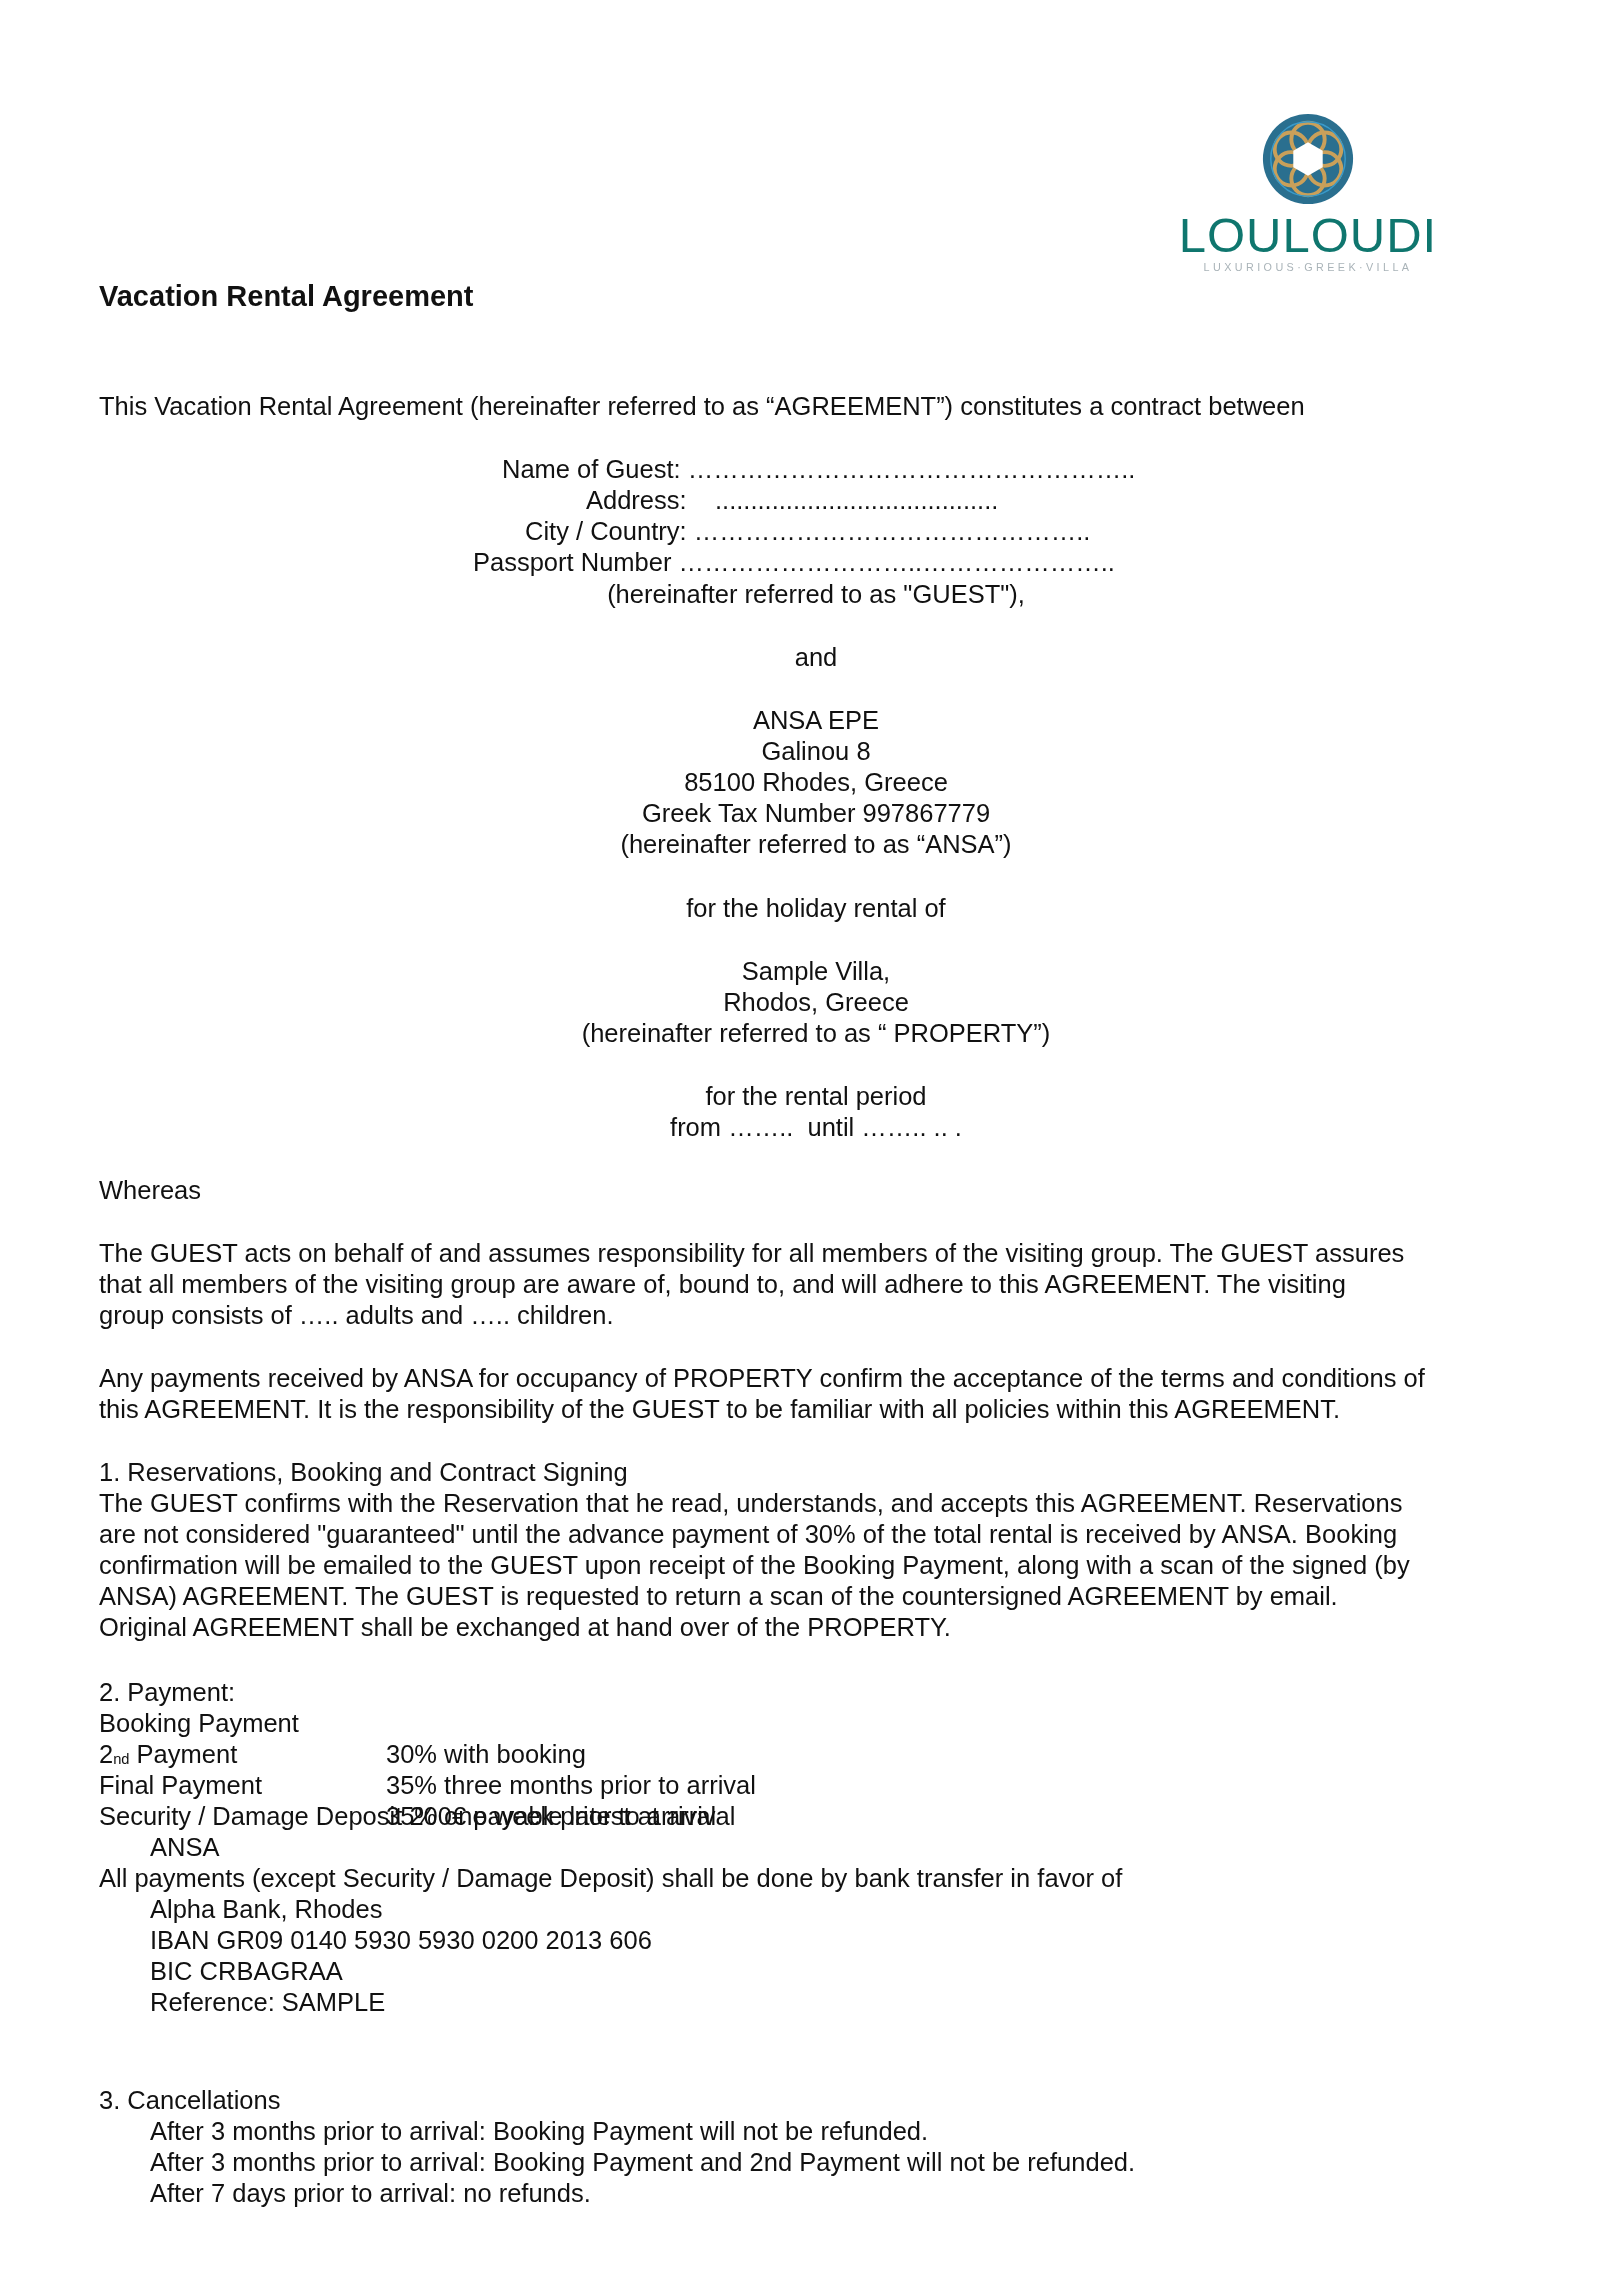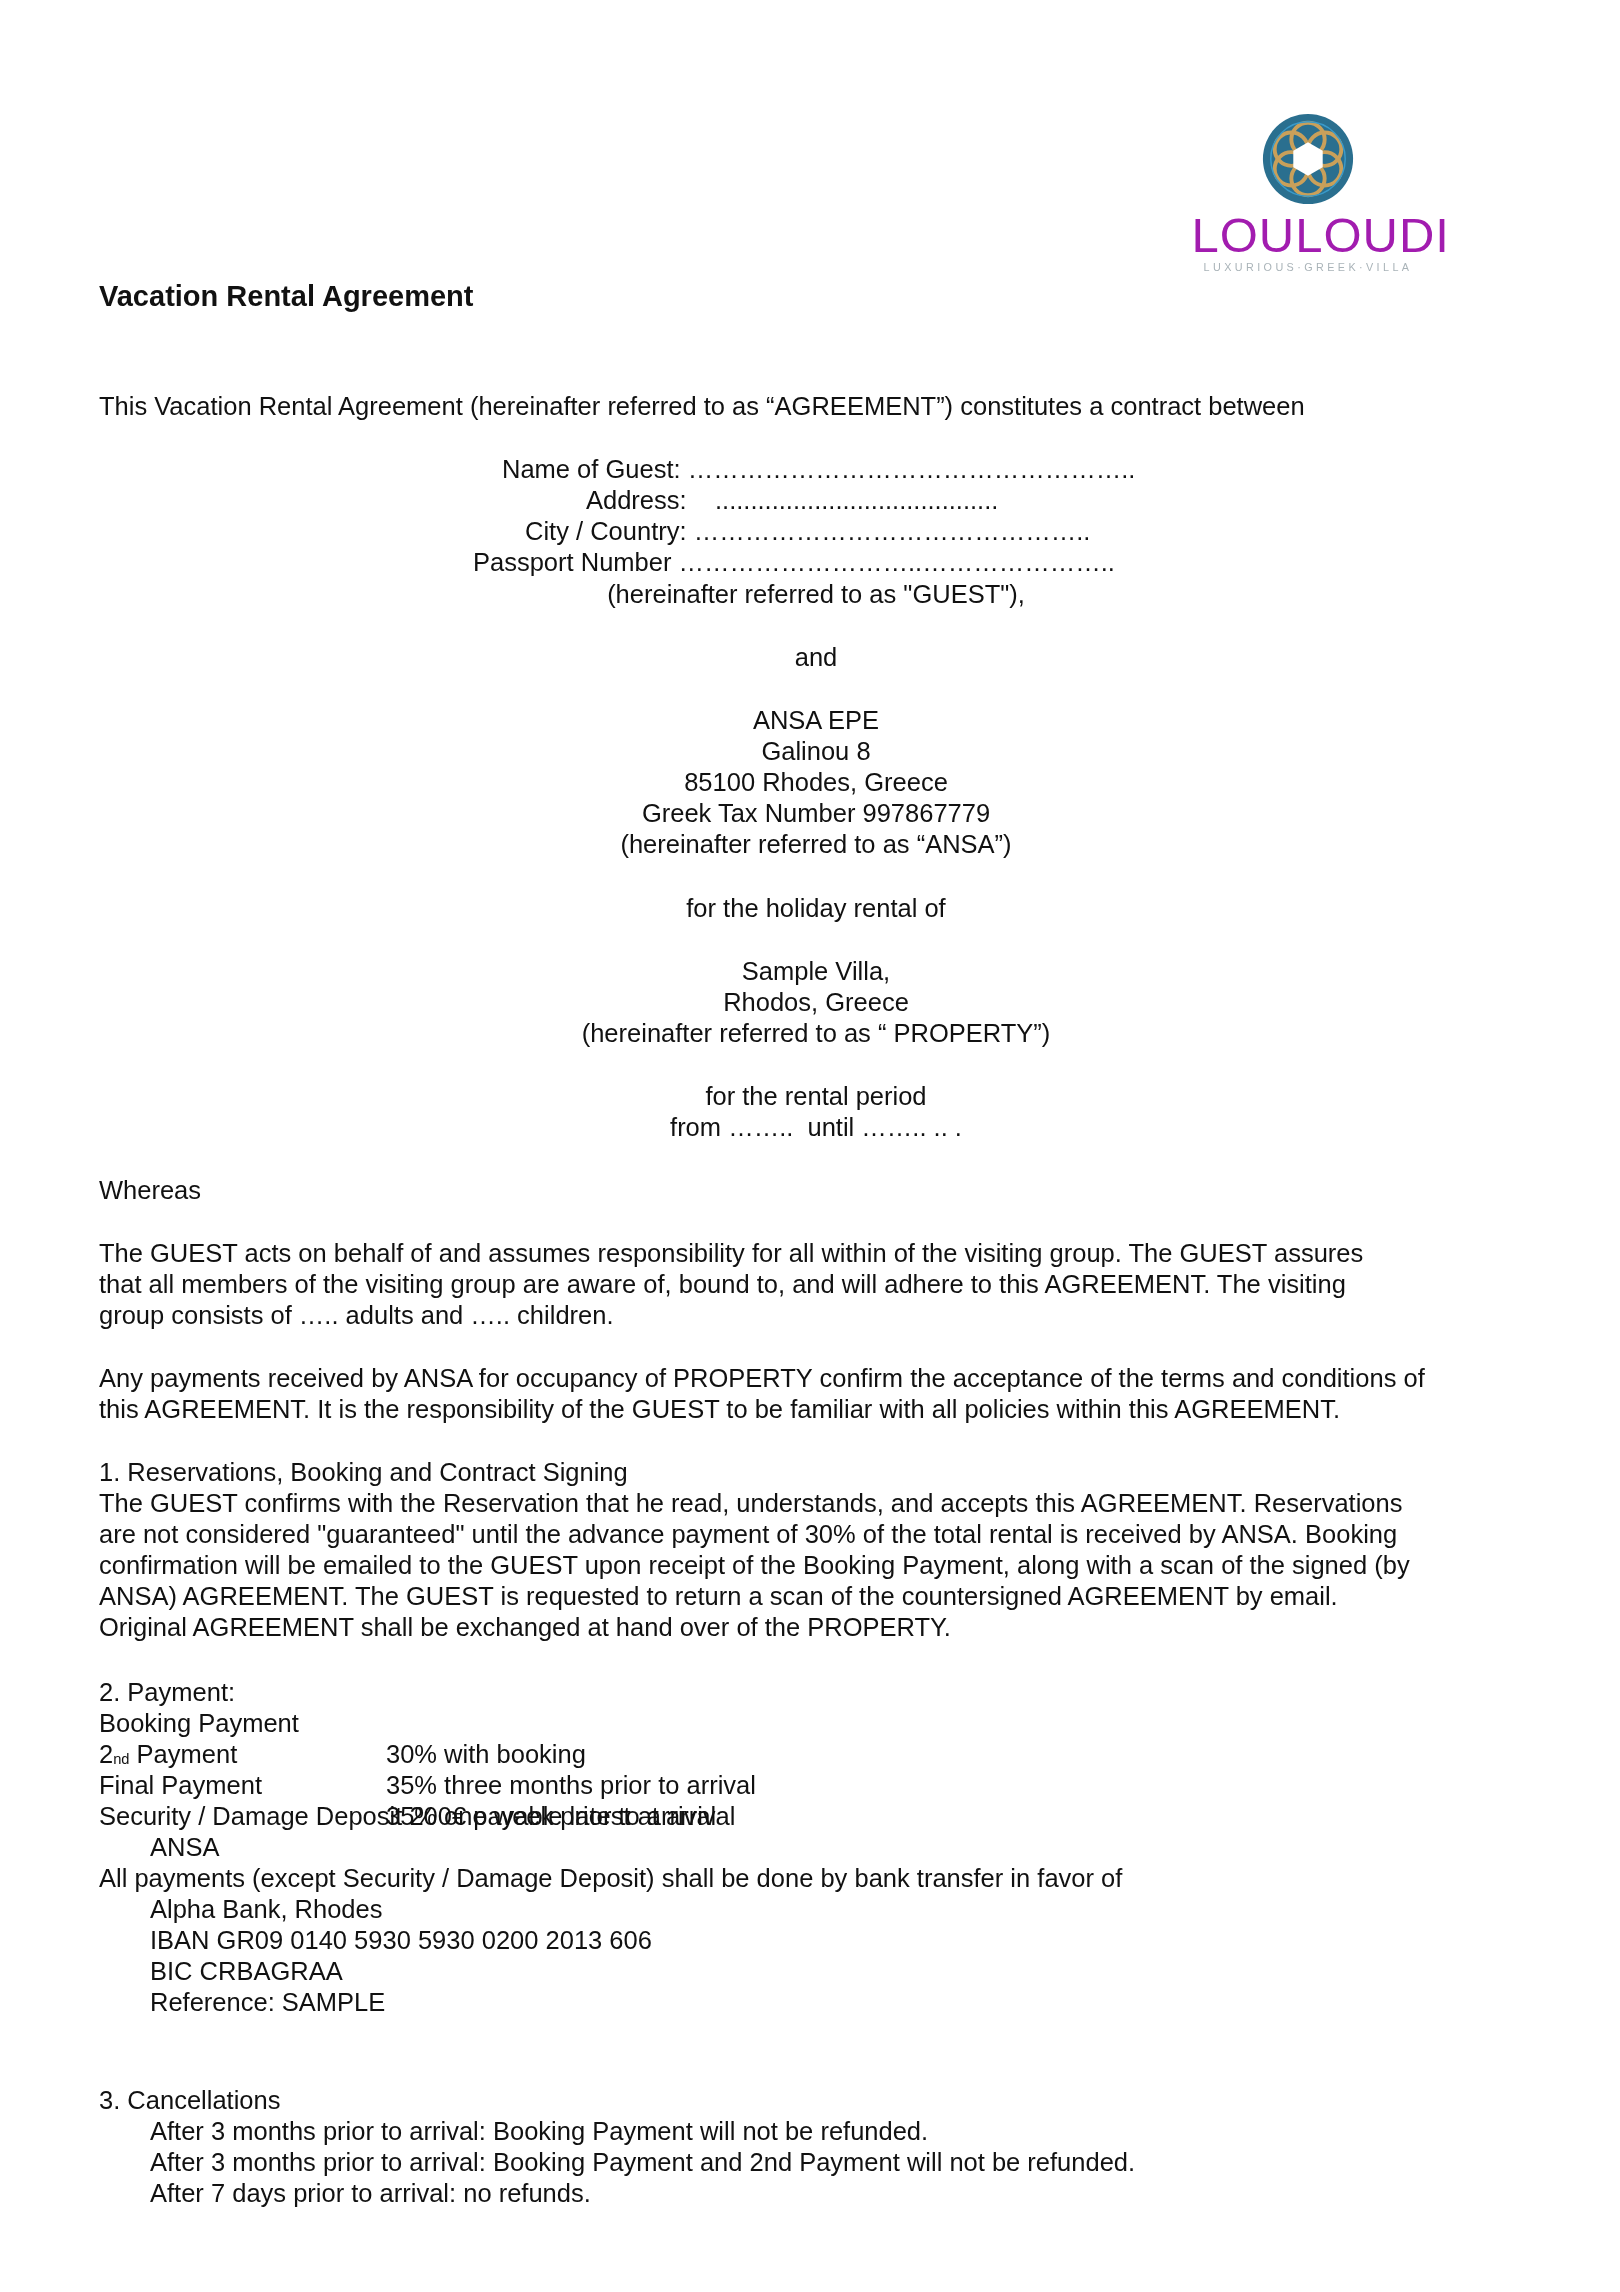--- a/index.html
+++ b/index.html
@@ -7,21 +7,21 @@
       width: 1620px; height: 2293px; position: relative; overflow: hidden;
       font-family: "Liberation Sans", sans-serif; color: #111111;
     }
     .page { position: absolute; left: 0; top: 0; width: 1620px; height: 2293px; }
 
     
     .logo { position: absolute; left: 1166px; top: 110px; width: 284px; height: 176px; text-align: center; }
     .logo svg.emblem { display: block; margin: 0 auto; }
     .logo-word {
       font-family: "Liberation Sans", sans-serif; font-size: 49px; letter-spacing: 1px;
-      color: #a21caf; line-height: 51px; margin-top: 2px; font-weight: normal; text-align: right;
+      color: #0f766e; line-height: 51px; margin-top: 2px; font-weight: normal;
     }
     .logo-tag {
       font-family: "Liberation Sans", sans-serif; font-size: 10.8px; letter-spacing: 3.4px;
       color: #a9b3b8; line-height: 13.7px; margin-top: 0px;
     }
 
     .title {
       position: absolute; left: 99px; top: 279px;
       font-size: 29px; font-weight: bold; margin: 0; line-height: 35px;
     }
@@ -108,21 +108,21 @@
   <div class="center-block text" style="top:1081px">
     <span class="cb-line">for the rental period</span>
     <span class="cb-line">from ……..  until …….. .. .</span>
   </div>
 
   <div class="para text" style="top:1175px">
     <span class="ln">Whereas</span>
   </div>
 
   <div class="para text" style="top:1238px">
-    <span class="ln">The GUEST acts on behalf of and assumes responsibility for all within of the visiting group. The GUEST assures</span>
+    <span class="ln">The GUEST acts on behalf of and assumes responsibility for all members of the visiting group. The GUEST assures</span>
     <span class="ln">that all members of the visiting group are aware of, bound to, and will adhere to this AGREEMENT. The visiting</span>
     <span class="ln">group consists of ….. adults and ….. children.</span>
   </div>
 
   <div class="para text" style="top:1363px">
     <span class="ln">Any payments received by ANSA for occupancy of PROPERTY confirm the acceptance of the terms and conditions of</span>
     <span class="ln">this AGREEMENT. It is the responsibility of the GUEST to be familiar with all policies within this AGREEMENT.</span>
   </div>
 
   <div class="para text" style="top:1457px">

